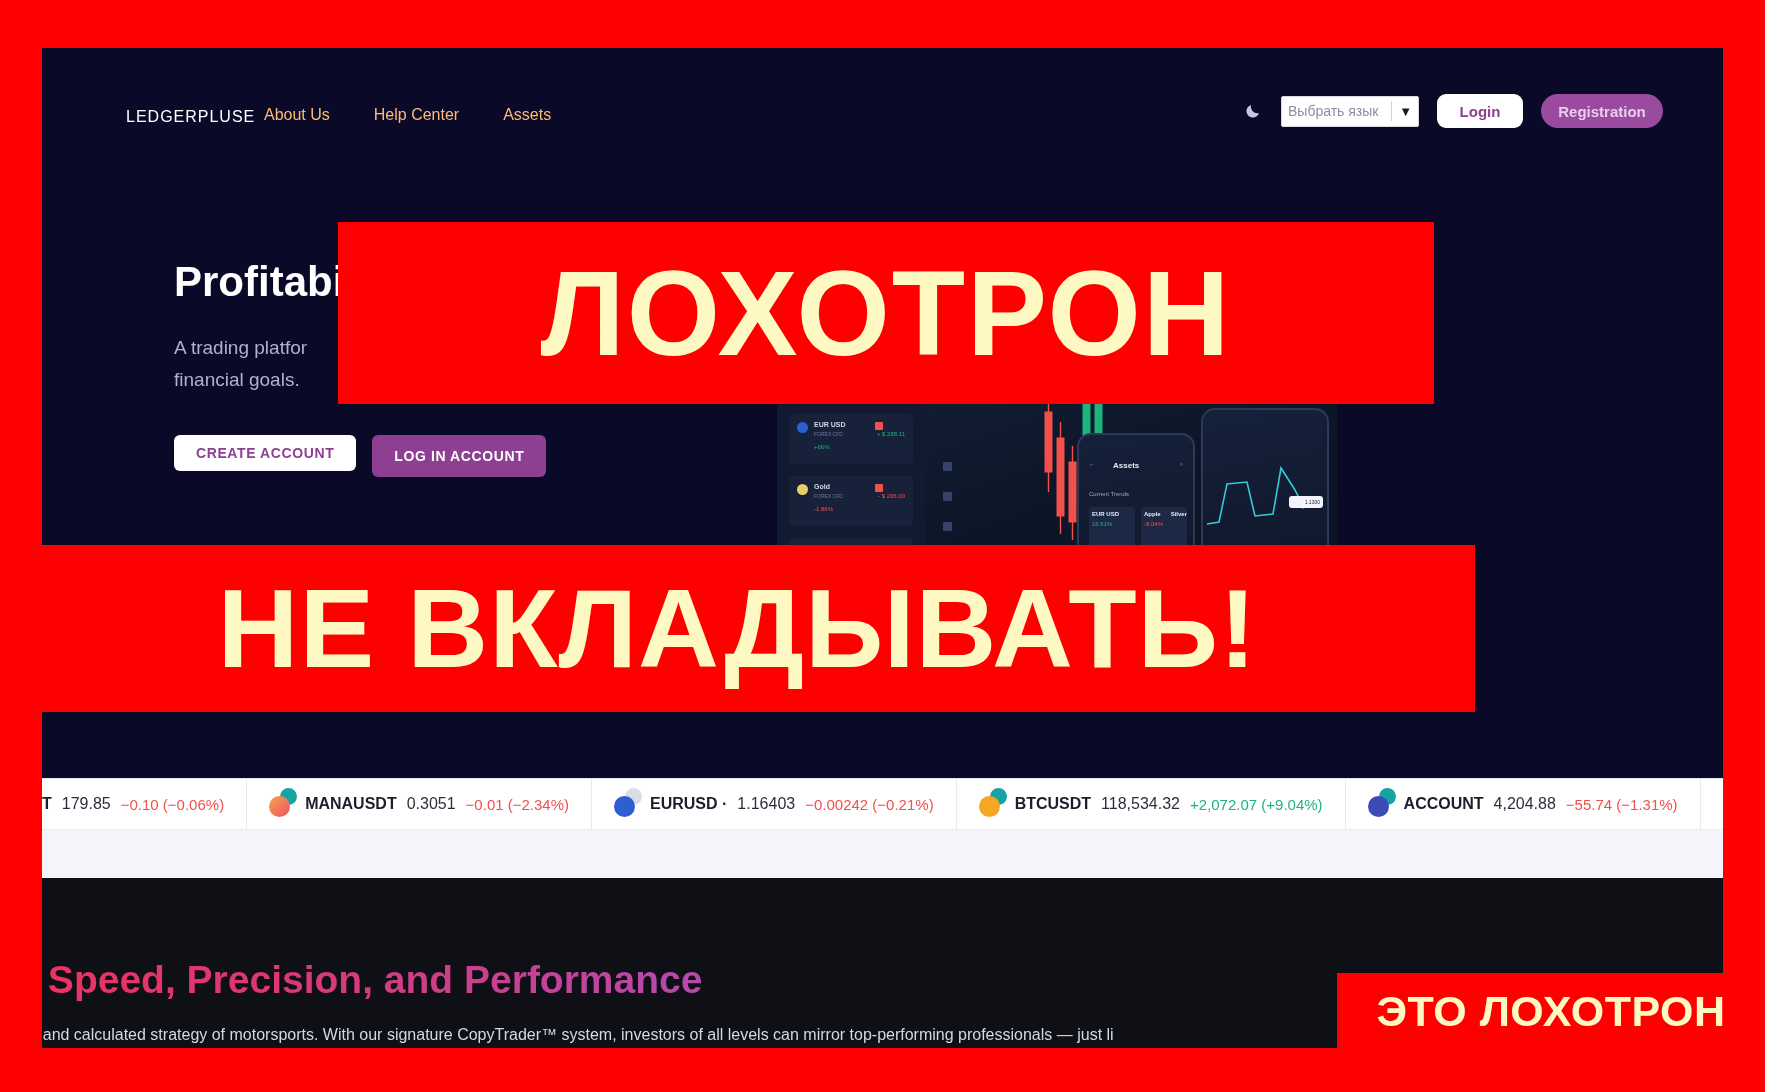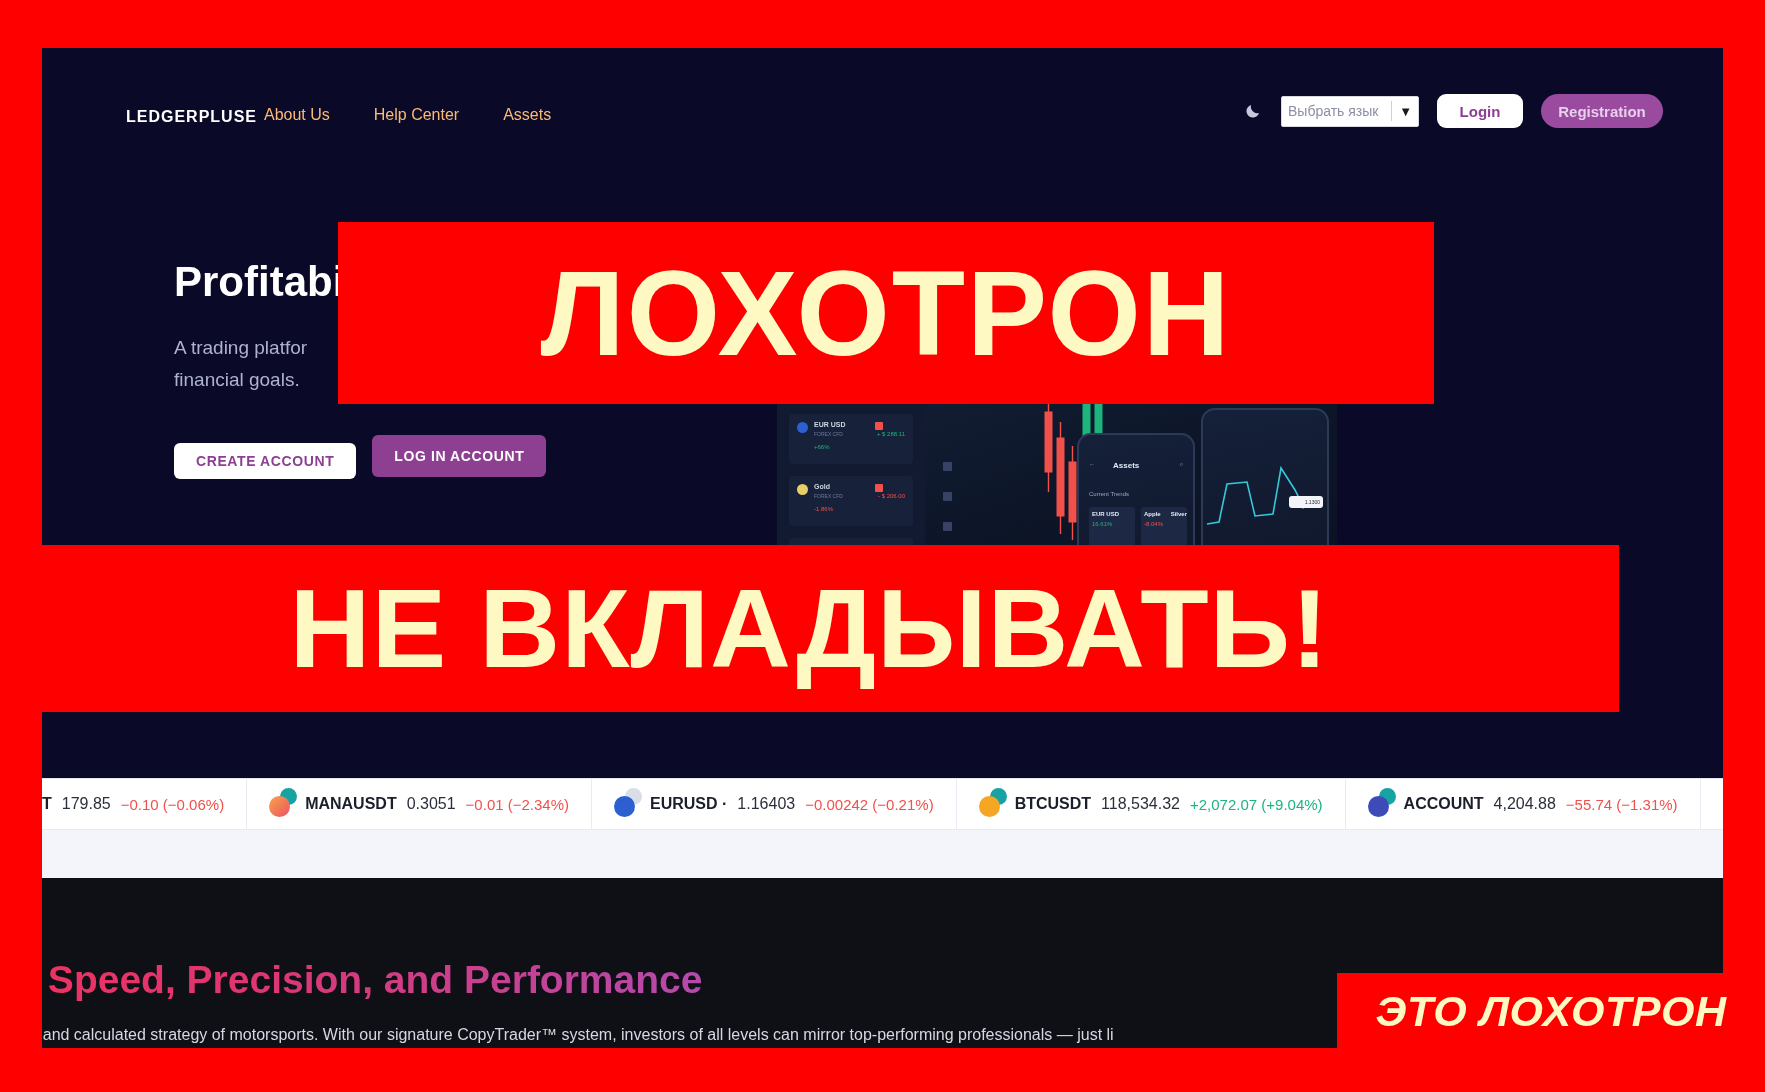--- a/index.html
+++ b/index.html
@@ -38,21 +38,21 @@
     height: 115px;
     background: #0a0a28;
     display: flex;
     align-items: center;
   }
   .brand {
     position: absolute;
     left: 84px;
     top: 60px;
     font-size: 16px;
-    font-weight: bold;
+    font-weight: normal;
     letter-spacing: 1px;
     color: #ffffff;
   }
   .nav-links {
     position: absolute;
     left: 222px;
     top: 58px;
     display: flex;
     gap: 44px;
   }
@@ -141,21 +141,20 @@
   }
   .hero-cta { margin-top: 40px; display: flex; gap: 16px; }
   .btn-create {
     height: 36px; padding: 4px 22px;
     background: #ffffff; border-radius: 6px;
     color: #8d3f92; font-size: 14px; font-weight: bold;
     letter-spacing: .6px;
     display: flex; align-items: center; justify-content: center;
     border: none; cursor: pointer;
     font-family: "Liberation Sans", sans-serif;
-    margin-top: 8px;
   }
   .btn-loginacct {
     height: 42px; padding: 0 22px;
     background: #8d3f92; border-radius: 6px;
     color: #ffffff; font-size: 14px; font-weight: bold;
     letter-spacing: .6px;
     display: flex; align-items: center; justify-content: center;
     border: none; cursor: pointer;
     font-family: "Liberation Sans", sans-serif;
   }
@@ -313,30 +312,29 @@
     line-height: 1;
   }
   #band-lohotron {
     left: 338px; top: 222px;
     width: 1096px; height: 182px;
     font-size: 120px;
     letter-spacing: 2px;
   }
   #band-ne-vkladyvat {
     left: 0; top: 545px;
-    width: 1619px; height: 167px;
+    width: 1475px; height: 167px;
     font-size: 112px;
     letter-spacing: 1px;
   }
   #badge-eto-lohotron {
     left: 1337px; top: 973px;
     width: 428px; height: 76px;
     font-size: 43px;
     letter-spacing: 0.5px;
-    font-style: italic;
   }
 </style>
 </head>
 <body>
 
 <div id="stage">
 
   <div id="site">
 
     <div class="site-header">

